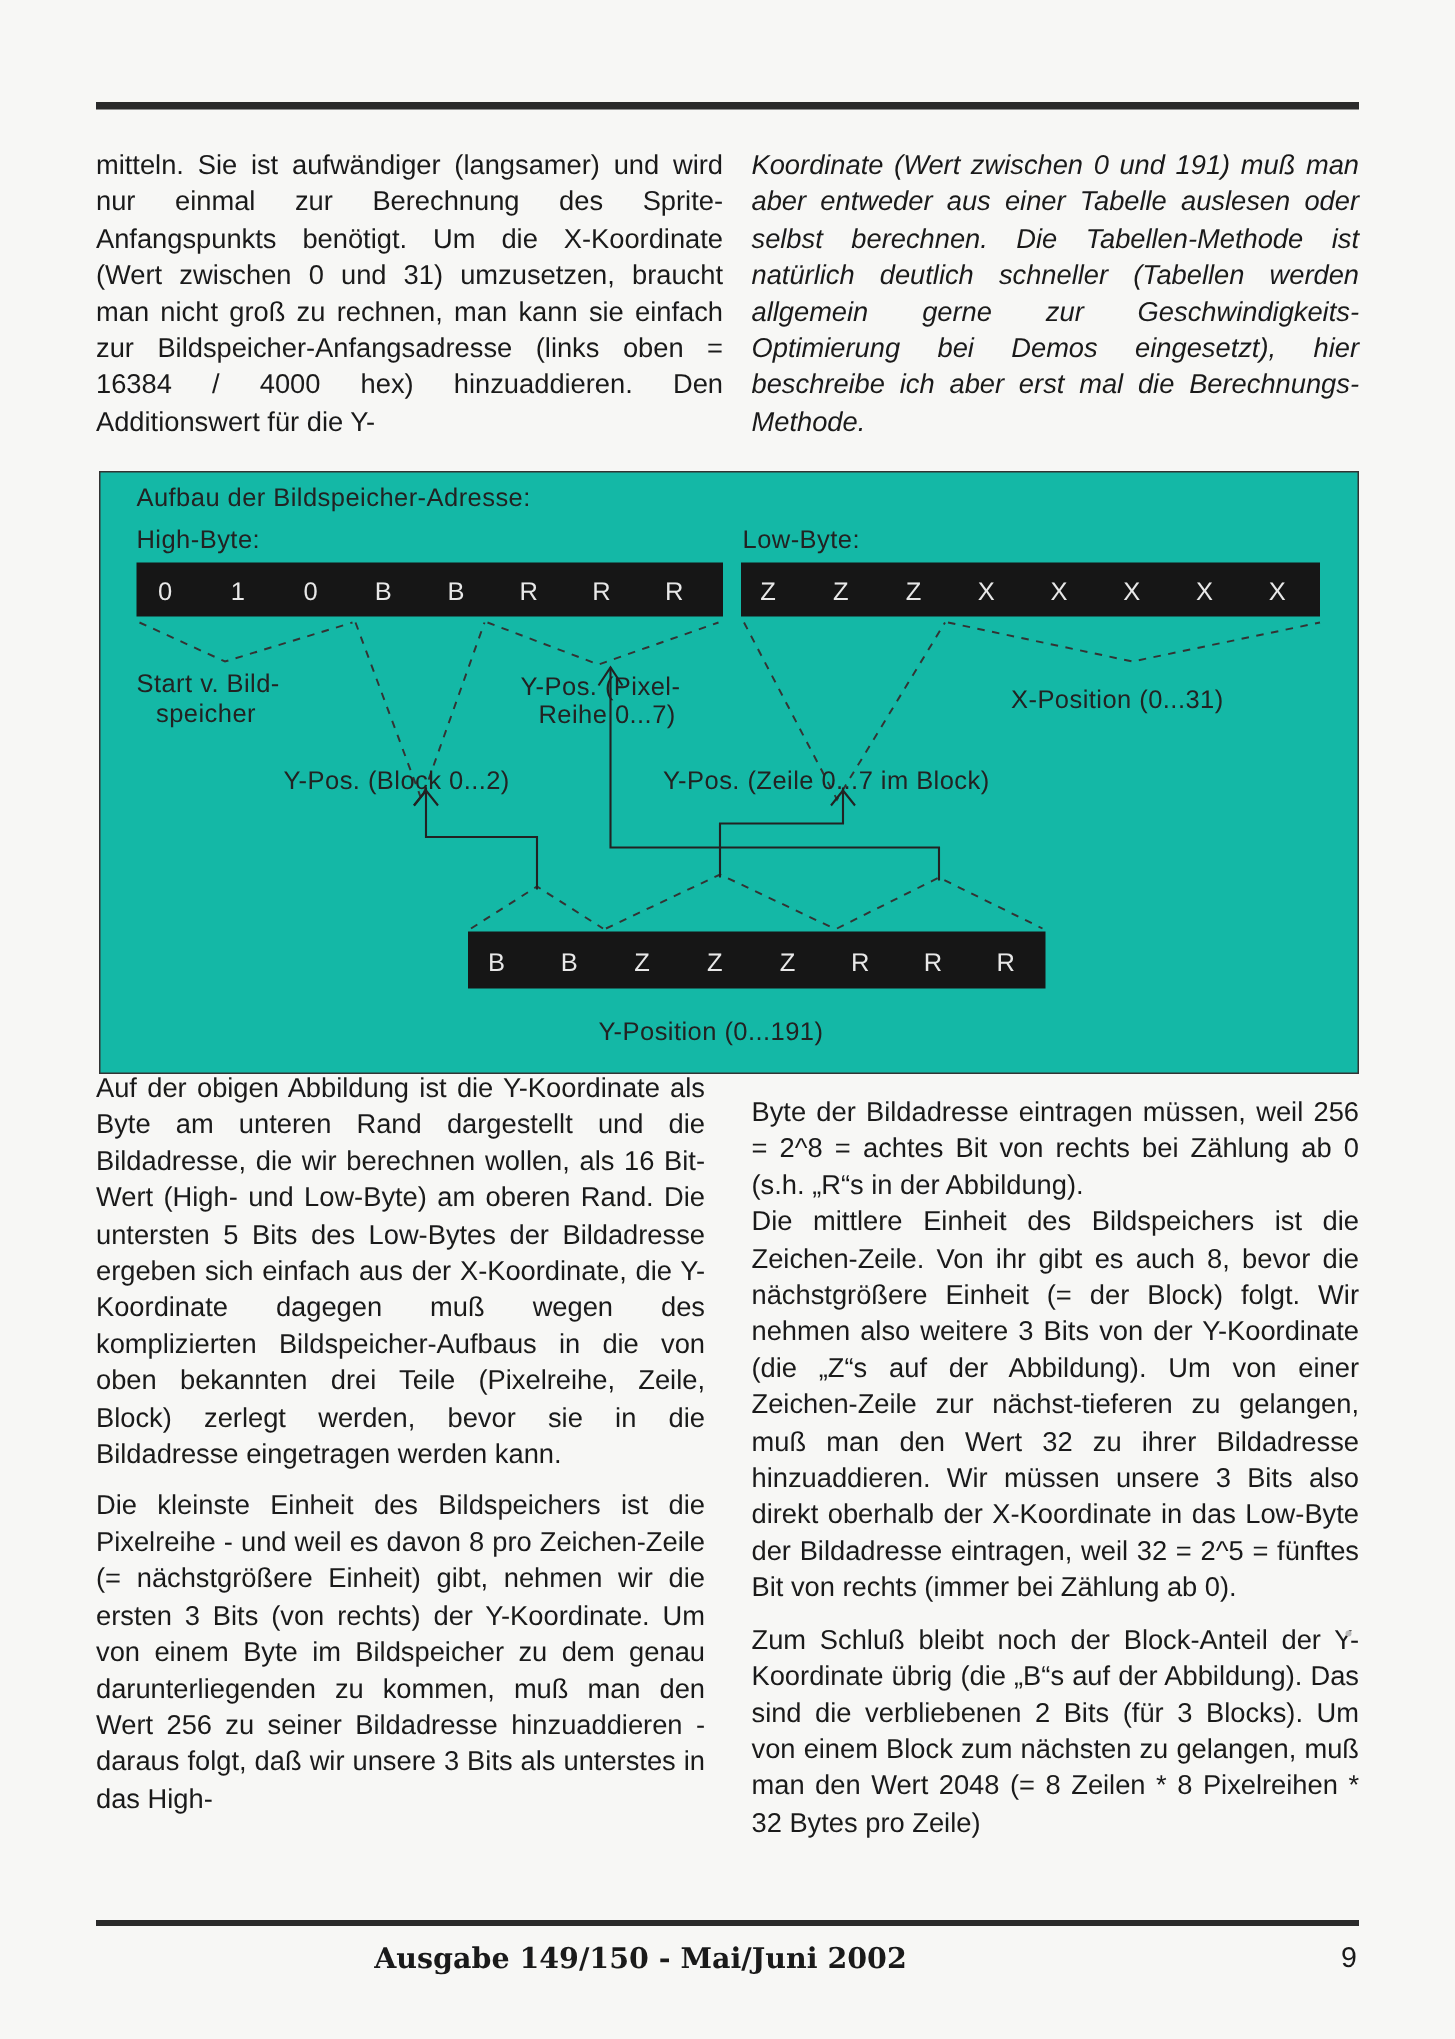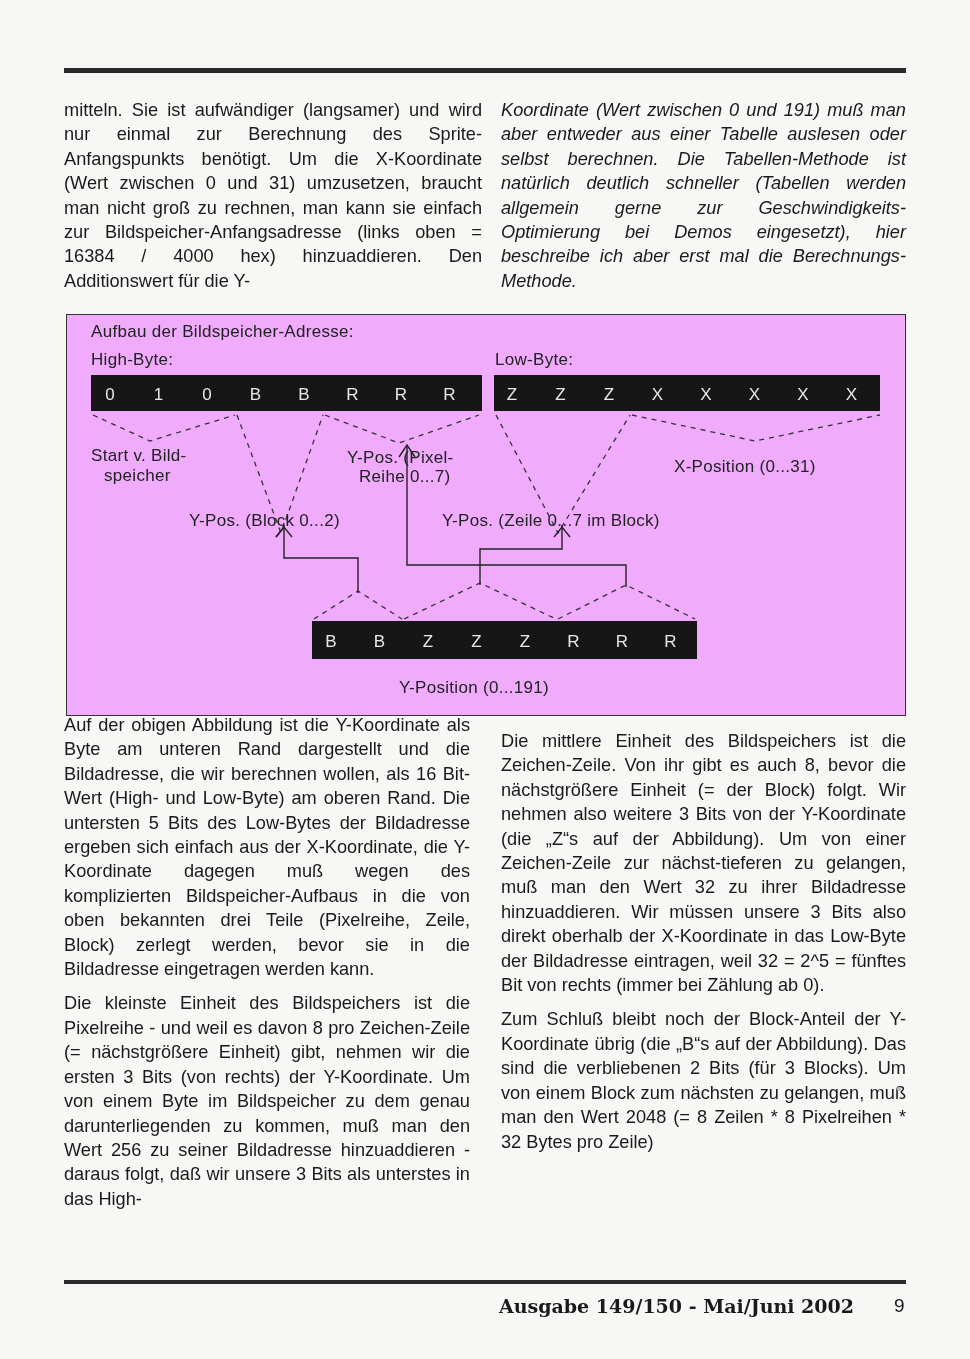--- a/index.html
+++ b/index.html
@@ -10,25 +10,25 @@
   .rule.bottom { top: 1280px; height: 4px; }
   .col { position: absolute; font-size: 18.2px; line-height: 24.4px; text-align: justify; }
   .col p { margin: 0; }
   .col p + p.gap { margin-top: 10px; }
   #col-top-left { left: 64px; top: 98px; width: 418px; }
   #col-top-right { left: 501px; top: 98px; width: 405px; font-style: italic; }
   #col-bot-left { left: 64px; top: 713px; width: 406px; }
   #col-bot-right { left: 501px; top: 729px; width: 405px; }
   .just-last p { text-align-last: left; }
   #figure { position: absolute; left: 66px; top: 314px; width: 838px; height: 400px;
-            border: 1.5px solid #333; background: #f0abfc; }
+            border: 1.5px solid #333; background: #14b8a6; }
   #figure svg { position: absolute; left: 0; top: 0; }
   .ftext { font-family: "Liberation Sans", sans-serif; font-size: 17px; fill: #222; letter-spacing: 0.3px; }
   .bittext { font-family: "Liberation Sans", sans-serif; font-size: 17px; fill: #e8e8e8; }
-  #footer-title { position: absolute; left: 0; width: 854px; top: 1295px; text-align: right;
+  #footer-title { position: absolute; left: 0; width: 854px; top: 1295px; text-align: center;
                   font-family: "DejaVu Serif", serif; font-weight: bold; font-size: 19px; }
   #page-number { position: absolute; left: 894px; top: 1295px; font-size: 19px; }
   .speck { position: absolute; left: 897px; top: 1087px; width: 4px; height: 4px; border-radius: 50%; background: #bbb; }
 </style>
 </head>
 <body>
 
 <div class="rule top"></div>
 
 <div class="col just-last" id="col-top-left">
@@ -109,20 +109,21 @@
     <text class="ftext" x="375" y="211">Y-Pos. (Zeile 0...7 im Block)</text>
     <text class="ftext" x="332" y="378">Y-Position (0...191)</text>
   </svg>
 </div>
 
 <div class="col just-last" id="col-bot-left">
   <p>Auf der obigen Abbildung ist die Y-Koordinate als Byte am unteren Rand dargestellt und die Bildadresse, die wir berechnen wollen, als 16 Bit-Wert (High- und Low-Byte) am oberen Rand. Die untersten 5 Bits des Low-Bytes der Bildadresse ergeben sich einfach aus der X-Koordinate, die Y-Koordinate dagegen muß wegen des komplizierten Bildspeicher-Aufbaus in die von oben bekannten drei Teile (Pixelreihe, Zeile, Block) zerlegt werden, bevor sie in die Bildadresse eingetragen werden kann.</p>
   <p class="gap">Die kleinste Einheit des Bildspeichers ist die Pixelreihe - und weil es davon 8 pro Zeichen-Zeile (= nächstgrößere Einheit) gibt, nehmen wir die ersten 3 Bits (von rechts) der Y-Koordinate. Um von einem Byte im Bildspeicher zu dem genau darunterliegenden zu kommen, muß man den Wert 256 zu seiner Bildadresse hinzuaddieren - daraus folgt, daß wir unsere 3 Bits als unterstes in das High-</p>
 </div>
 <div class="col just-last" id="col-bot-right">
+  <p>Byte der Bildadresse eintragen müssen, weil 256 = 2^8 = achtes Bit von rechts bei Zählung ab 0 (s.h. „R“s in der Abbildung).</p>
   <p>Die mittlere Einheit des Bildspeichers ist die Zeichen-Zeile. Von ihr gibt es auch 8, bevor die nächstgrößere Einheit (= der Block) folgt. Wir nehmen also weitere 3 Bits von der Y-Koordinate (die „Z“s auf der Abbildung). Um von einer Zeichen-Zeile zur nächst-tieferen zu gelangen, muß man den Wert 32 zu ihrer Bildadresse hinzuaddieren. Wir müssen unsere 3 Bits also direkt oberhalb der X-Koordinate in das Low-Byte der Bildadresse eintragen, weil 32 = 2^5 = fünftes Bit von rechts (immer bei Zählung ab 0).</p>
   <p class="gap">Zum Schluß bleibt noch der Block-Anteil der Y-Koordinate übrig (die „B“s auf der Abbildung). Das sind die verbliebenen 2 Bits (für 3 Blocks). Um von einem Block zum nächsten zu gelangen, muß man den Wert 2048 (= 8 Zeilen * 8 Pixelreihen * 32 Bytes pro Zeile)</p>
 </div>
 <div class="speck"></div>
 
 <div class="rule bottom"></div>
 <div id="footer-title">Ausgabe 149/150 - Mai/Juni 2002</div>
 <div id="page-number">9</div>
 
 </body></html>

